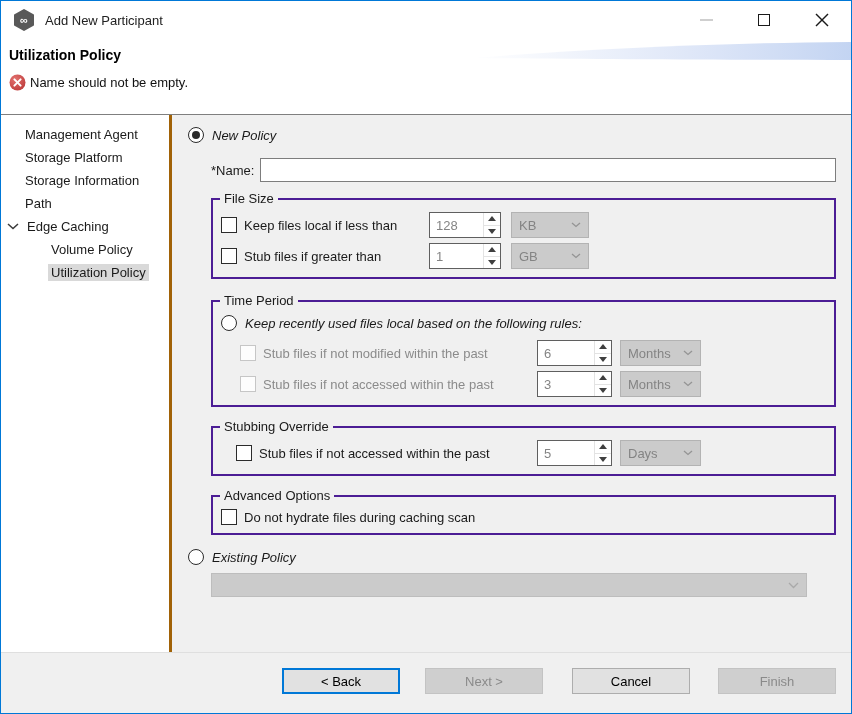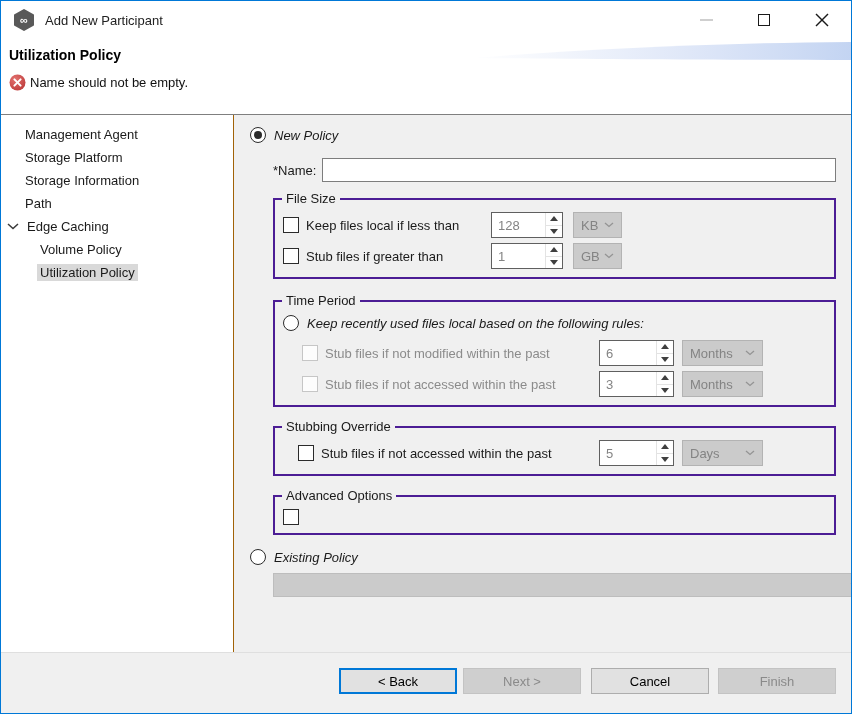--- a/index.html
+++ b/index.html
@@ -22,25 +22,25 @@
 
   
   .header{ height:76px; position:relative; border-bottom:1px solid #7f7f7f; background:#fff; overflow:hidden; }
   .swoosh{ position:absolute; right:0; top:2px; pointer-events:none; }
   .page-title{ font-size:14px; font-weight:bold; margin:8px 0 0 8px; color:#000; }
   .error-row{ display:flex; align-items:center; margin:11px 0 0 8px; }
   .error-row .err-text{ margin-left:4px; font-size:13px; color:#111; }
 
   
   .body-row{ display:flex; height:537px; }
-  .sidebar{ width:233px; background:#fff; border-right:1px solid #a16207; padding-top:8px; flex:0 0 auto; }
+  .sidebar{ width:171px; background:#fff; border-right:3px solid #a16207; padding-top:8px; flex:0 0 auto; }
   .nav-item{ height:23px; display:flex; align-items:center; cursor:default; }
   .nav-item.lvl1{ padding-left:21px; }
   .nav-item.lvl1.has-chevron{ padding-left:6px; }
-  .nav-item.lvl2{ padding-left:36px; }
+  .nav-item.lvl2{ padding-left:47px; }
   .nav-item .chev{ margin-right:5px; display:flex; align-items:center; }
   .nav-item span.nav-label{ padding:1px 3px; white-space:nowrap; }
   .nav-item.selected span.nav-label{ background:#d9d9d9; }
   .nav-item.disabled span.nav-label{ color:#b3b3b3; }
 
   .content{ flex:1; background:#f0f0f0; padding:12px 15px 0 16px; overflow:hidden; }
 
   
   .radio{ width:16px; height:16px; border:1px solid #2b2b2b; border-radius:50%; background:#fff;
           display:inline-flex; align-items:center; justify-content:center; flex:0 0 auto; }
@@ -77,33 +77,33 @@
   .ctl-row{ display:flex; align-items:center; margin-top:5px; }
   .ctl-row .clabel{ margin-left:7px; }
   .ctl-row.dis .clabel{ color:#8b8b8b; }
   .indent19{ margin-left:19px; }
   .indent15{ margin-left:15px; }
   .w185{ width:185px; }
   .w274{ width:274px; }
   .w278{ width:278px; }
   .spin-w72{ width:72px; }
   .spin-w75{ width:75px; }
-  .dd-w65{ width:49px; margin-left:10px; }
+  .dd-w65{ width:78px; margin-left:10px; }
   .dd-w81{ width:81px; margin-left:8px; }
 
   .tp-radio{ margin:6px 0 9px 0; }
   .desc-text{ margin:6px 0 4px 0; }
 
   .existing-row{ margin:14px 0 0 0; }
   .existing-dd{ margin:8px 0 0 23px; height:24px; width:596px; display:flex; align-items:center;
                 justify-content:flex-end; background:#cbcbcb; border:1px solid #bdbdbd; padding:0 7px; }
 
   
   .footer{ height:61px; background:#f0f0f0; border-top:1px solid #dfdfdf;
-           display:flex; justify-content:flex-end; padding:15px 15px 0 16px; }
+           display:flex; justify-content:flex-end; padding:15px 15px 0 16px;gap:19px; }
   .btn{ width:118px; height:26px; display:flex; align-items:center; justify-content:center;
         background:#e1e1e1; border:1px solid #adadad; font-size:13px; color:#000; cursor:default; }
   .btn.focused{ border:2px solid #0078d7; }
   .btn.disabled{ background:#cfcfcf; border-color:#c3c3c3; color:#8a8a8a; }
   .btn + .btn{ margin-left:9px; }
   .btn.gap-s{ margin-left:6px;text-align:center; }
   .btn.gap-m{ margin-left:10px; }
 </style>
 </head>
 <body>
@@ -321,20 +321,21 @@
                 <polyline points="1,1 5,4.5 9,1" fill="none" stroke="#949494" stroke-width="1.3"></polyline>
               </svg>
           </span>
         </div>
       </fieldset>
 
       <fieldset class="fs-adv">
         <legend>Advanced Options</legend>
         <div class="ctl-row">
           <span class="checkbox"></span>
+          <span class="clabel">Do not hydrate files during caching scan</span>
         </div>
       </fieldset>
 
       <div class="radio-row existing-row">
         <span class="radio"></span>
         <span class="rlabel">Existing Policy</span>
       </div>
       <div class="existing-dd">
         <span></span>
         <svg width="11" height="7" viewBox="0 0 11 7">

